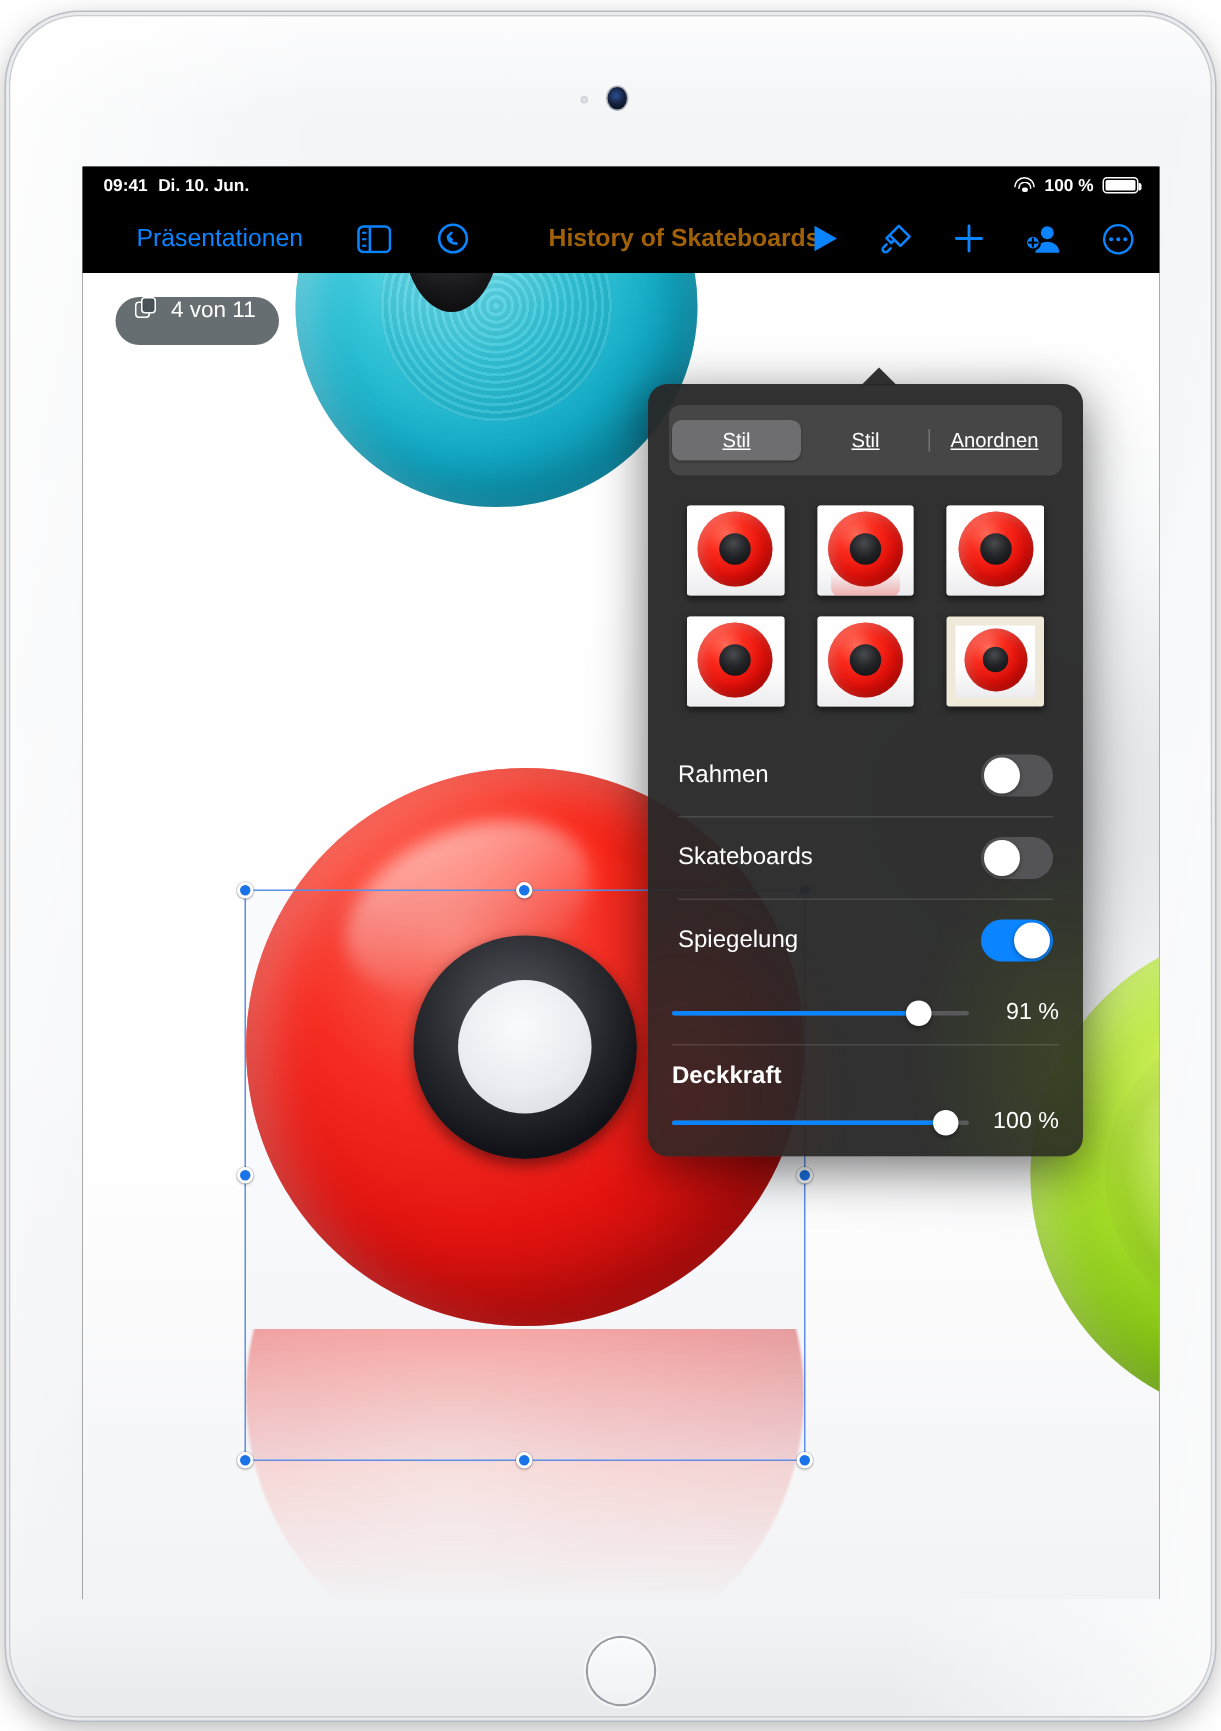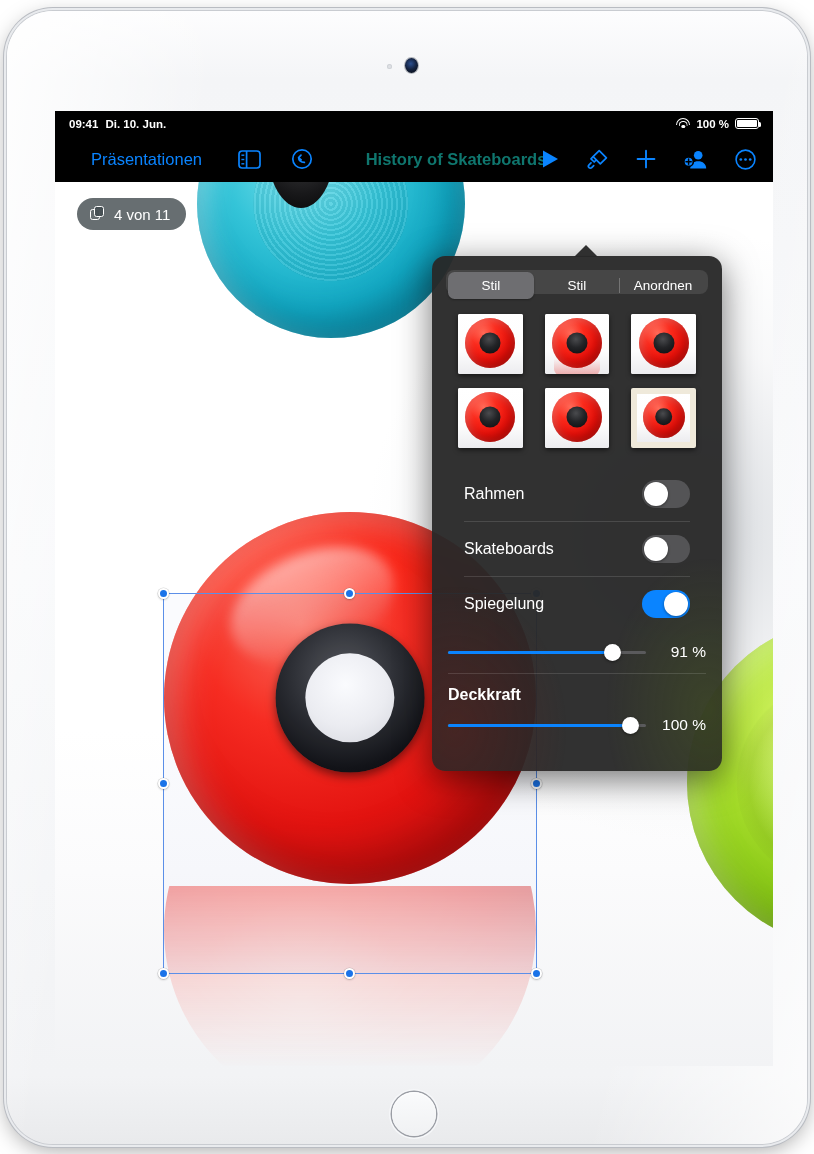--- a/index.html
+++ b/index.html
@@ -85,21 +85,21 @@
 
   
   #toolbar{
     position:absolute; left:0; top:25px; width:100%; height:46px;
     background:#000; color:#0a84ff;
     display:flex; align-items:center; padding:0 16px;
   }
   #tb-back{ font-size:16.5px; color:#0a84ff;margin-left:20px; }
   .tb-icon{ color:#0a84ff; display:flex; align-items:center; justify-content:center; }
   #tb-title{
-    color:#0f766e; font-size:16.5px; font-weight:bold;
+    color:#a16207; font-size:16.5px; font-weight:bold;
     position:absolute; left:0; right:0; text-align:center; pointer-events:none;
   }
   #tb-title span{ position:relative; left:42px; }
   #tb-right{ margin-left:auto; display:flex; align-items:center; gap:26px; z-index:2; }
   #tb-mid{ display:flex; align-items:center; gap:30px; margin-left:36px; z-index:2; }
 
   
   #canvas{
     position:absolute; left:0; top:71px; width:718px; height:884px;
     background:#ffffff; overflow:hidden;
@@ -200,21 +200,21 @@
   .h-tr{ right:-6px; top:-6px; }
   .h-ml{ left:-6px;  top:50%; margin-top:-6px; }
   .h-mr{ right:-6px; top:50%; margin-top:-6px; }
   .h-bl{ left:-6px;  bottom:-6px; }
   .h-bm{ left:50%;   bottom:-6px; margin-left:-6px; }
   .h-br{ right:-6px; bottom:-6px; }
 
   
   #counter{
     position:absolute; left:22px; top:16px; height:32px;
-    display:flex; align-items:center; gap:9px;
+    display:flex; align-items:flex-start; gap:9px;
     padding:0 16px 0 13px; border-radius:16px;
     background:rgba(70,78,82,.82); color:#fff;
     font-size:15px;
   }
   .copy-ico{ position:relative; width:15px; height:16px; }
   .copy-ico b{
     position:absolute; border:1.6px solid #fff; border-radius:2.6px; display:block;
   }
   .copy-ico b:nth-child(1){ left:0;   top:3px; width:10px; height:11px; }
   .copy-ico b:nth-child(2){ left:4px; top:0;   width:10px; height:11px; background:rgba(70,78,82,.95); }
@@ -236,23 +236,23 @@
   #pop-tint{
     position:absolute; inset:0; border-radius:13px; pointer-events:none;
     background:
       radial-gradient(ellipse 55% 40% at 8% 92%, rgba(120,35,30,.30) 0%, rgba(120,35,30,0) 70%),
       radial-gradient(ellipse 50% 42% at 95% 88%, rgba(90,120,20,.26) 0%, rgba(90,120,20,0) 70%);
   }
   #pop-inner{ position:relative; z-index:2; padding:14px 0 0 0; }
 
   
   #seg{
-    margin:0 14px; height:24px; border-radius:8px;
+    margin:0 14px; height:47px; border-radius:8px;
     background:rgba(72,72,72,.92);
-    display:flex; align-items:flex-start; padding:2px; position:relative;
+    display:flex; align-items:center; padding:2px; position:relative;text-decoration:underline;
   }
   .seg-btn{
     flex:1; height:27px; line-height:27px; text-align:center;
     font-size:13.5px; color:#fff; border-radius:6.5px; position:relative;
   }
   .seg-btn.active{ background:#6e6e71; box-shadow:0 1px 2px rgba(0,0,0,.3); }
   .seg-div{
     position:absolute; right:0; top:6px; width:1px; height:15px;
     background:rgba(255,255,255,.25);
   }
@@ -290,21 +290,21 @@
     border-radius:50%; background:rgba(0,0,0,.28); filter:blur(3px);
   }
   .thumb.reflect::after{
     content:""; position:absolute; left:50%; bottom:-6px; transform:translateX(-50%) scaleY(-1);
     width:46px; height:22px; border-radius:50% 50% 0 0;
     background:linear-gradient(0deg,rgba(240,20,12,0) 0%,rgba(240,20,12,.38) 100%);
   }
 
   
   .row{
-    margin:0 32px; height:55px;
+    margin:0 20px; height:55px;
     display:flex; align-items:center; justify-content:space-between;
     border-top:1px solid rgba(255,255,255,.13);
   }
   .row.no-top{ border-top:none; }
   .row-label{ font-size:16px; color:#fff; }
 
   .toggle{
     width:48px; height:28px; border-radius:14px; position:relative;
     background:#545456;
   }

